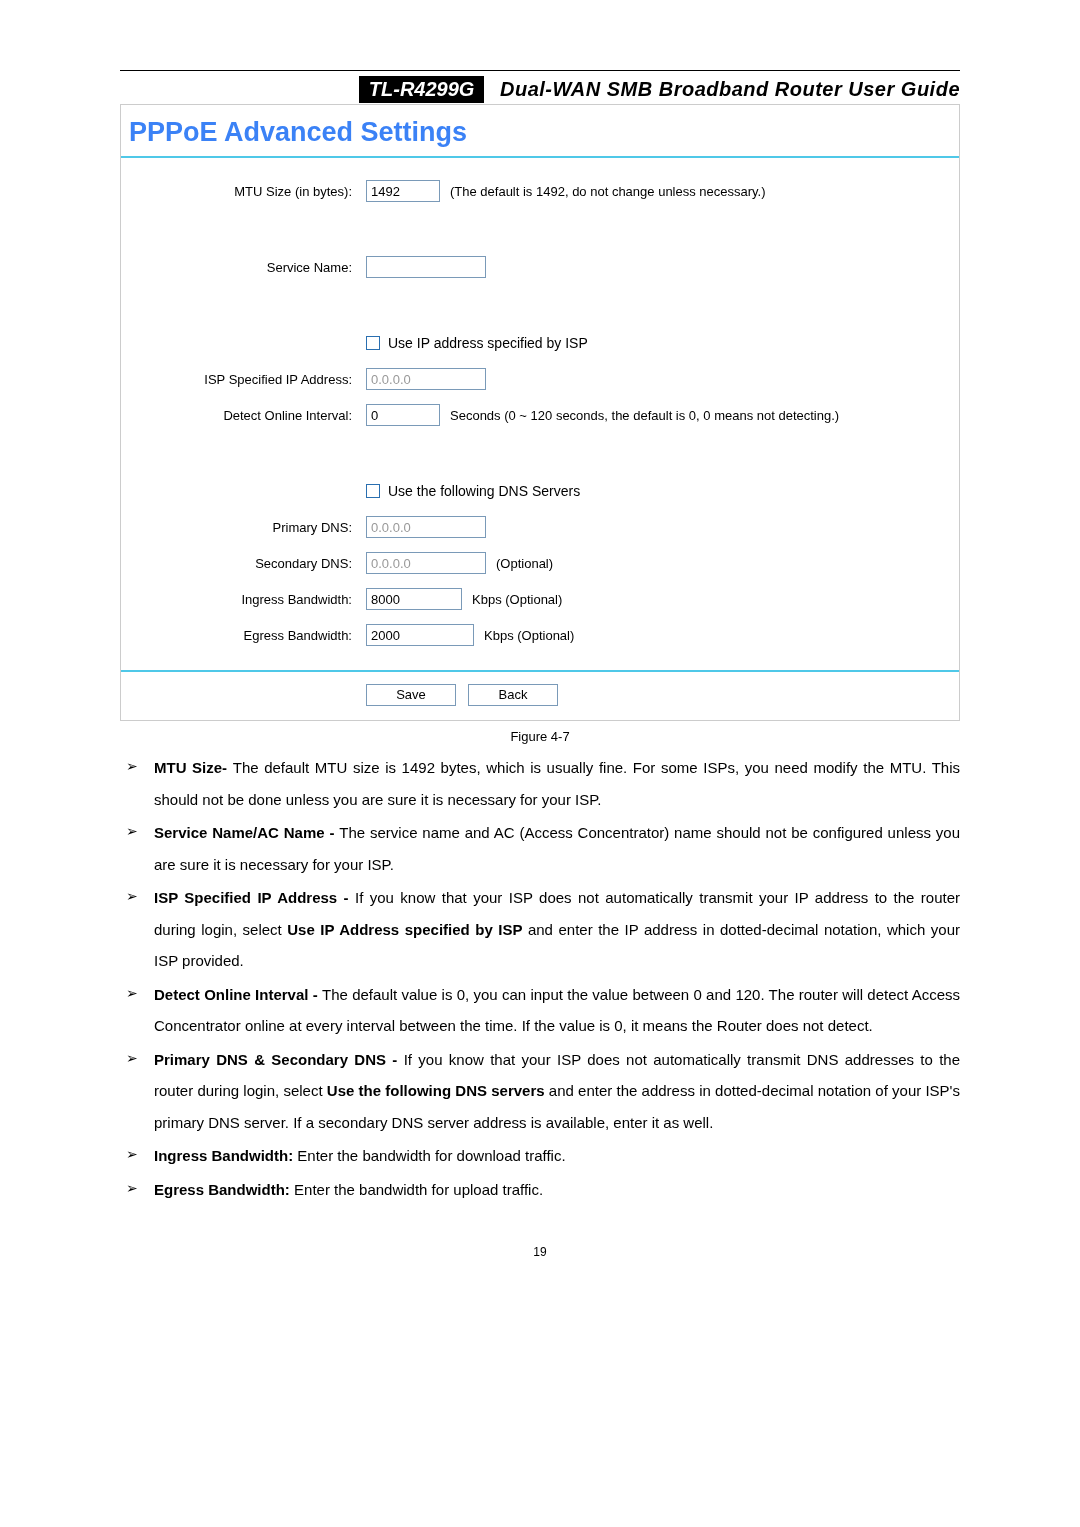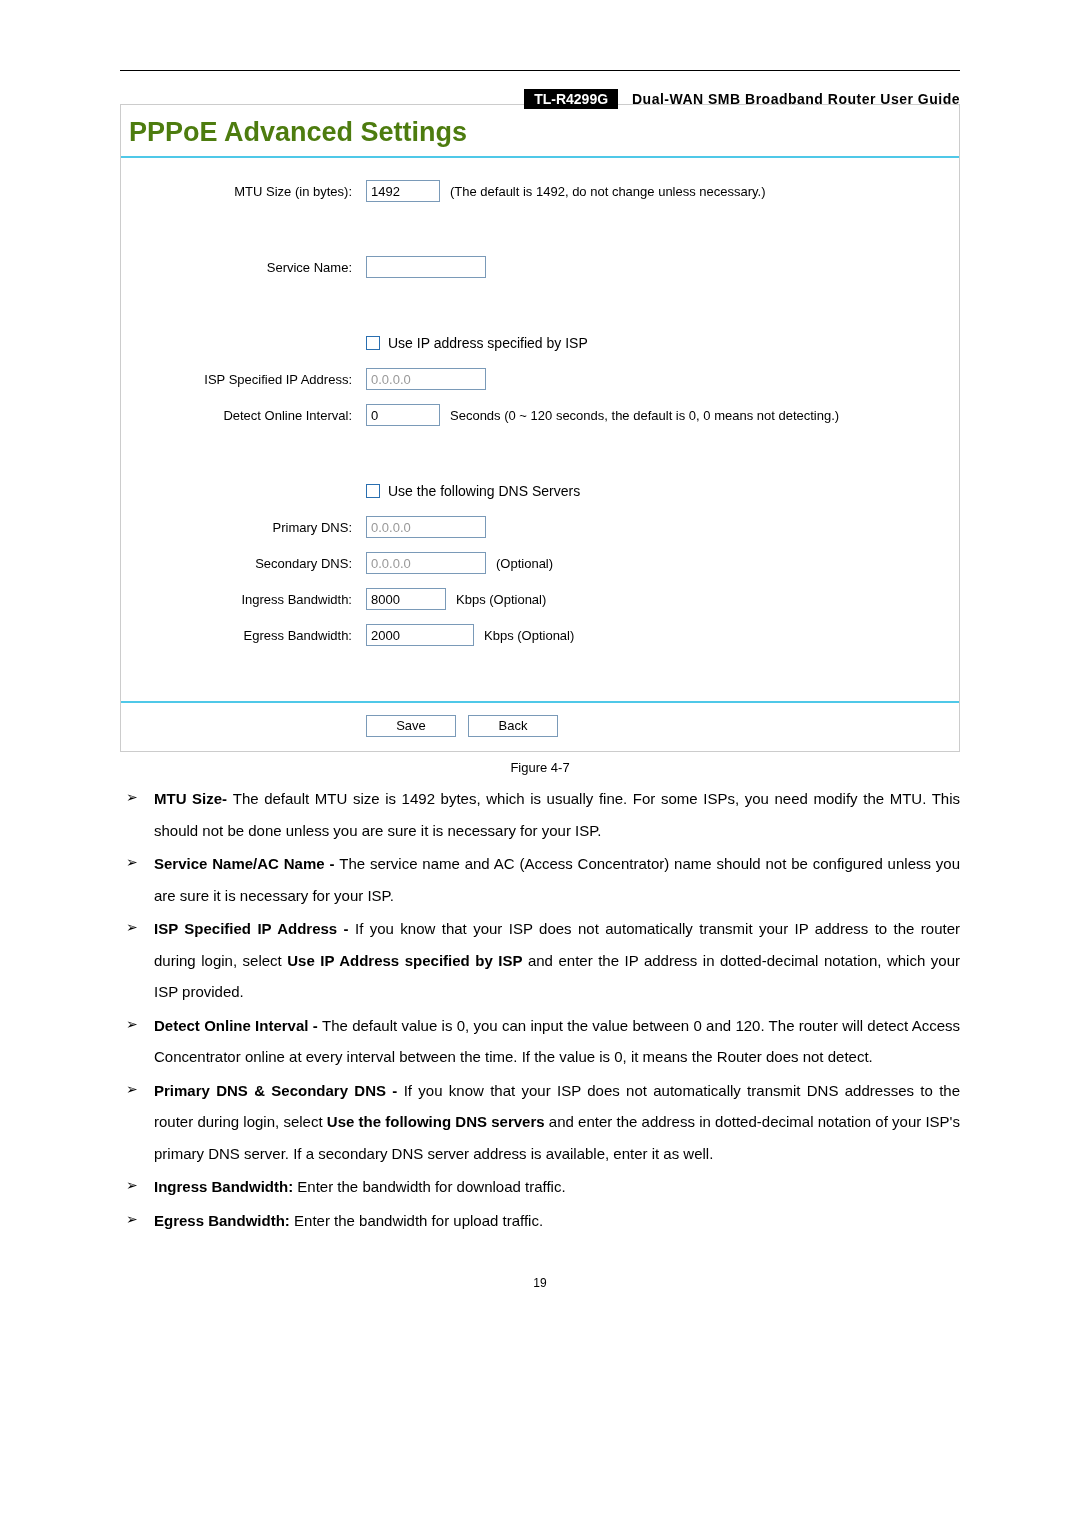--- a/index.html
+++ b/index.html
@@ -18,23 +18,24 @@
   .header-bar {
     width: 100%;
     height: 24px;
     border-top: 1px solid #000;
     position: relative;
     margin-bottom: 10px;
   }
   .header-content {
     position: absolute;
     right: 0;
-    top: 18px;
+    top: 5px;
     font-weight: bold;
-    font-size: 14px;
+    font-size: 20px;
+    font-style: italic;
   }
   .header-model {
     background: #000;
     color: #fff;
     padding: 2px 10px;
     display: inline-block;
   }
   .header-title {
     display: inline-block;
     padding-left: 10px;
@@ -42,21 +43,21 @@
   }
   .settings-panel {
     border: 1px solid #ccc;
     background: #fff;
     margin-top: 6px;
   }
   .panel-heading {
     font-family: Arial, sans-serif;
     font-size: 27px;
     font-weight: bold;
-    color: #4d7c0f;
+    color: #3b82f6;
     padding: 12px 8px 8px 8px;
     border-bottom: 2px solid #4fc8e8;
   }
   .panel-body {
     padding: 20px 10px 12px 10px;
   }
   .form-row {
     display: flex;
     align-items: center;
     margin-bottom: 10px;
@@ -99,21 +100,20 @@
     height: 14px;
     border: 1.5px solid #2a6fb0;
     margin-right: 8px;
     display: inline-block;
   }
   .button-row {
     border-top: 2px solid #4fc8e8;
     padding: 12px 10px 14px 10px;
     display: flex;
     align-items: center;
-    margin-top: 31px;
   }
   .button-row .form-label { width: 235px; }
   .btn {
     display: inline-block;
     min-width: 90px;
     height: 22px;
     border: 1px solid #7a9ab8;
     background: #fff;
     font-size: 13px;
     text-align: center;
@@ -221,21 +221,21 @@
       </div>
 
       <div class="form-row">
         <div class="form-label">Secondary DNS:</div>
         <input class="form-input w-med disabled" value="0.0.0.0" style="">
         <span class="hint">(Optional)</span>
       </div>
 
       <div class="form-row">
         <div class="form-label">Ingress Bandwidth:</div>
-        <input class="form-input" style="width: 80px;" value="8000">
+        <input class="form-input" style="width: 96px;" value="8000">
         <span class="hint">Kbps (Optional)</span>
       </div>
 
       <div class="form-row">
         <div class="form-label">Egress Bandwidth:</div>
         <input class="form-input" style="width: 108px;" value="2000">
         <span class="hint">Kbps (Optional)</span>
       </div>
 
     </div>

